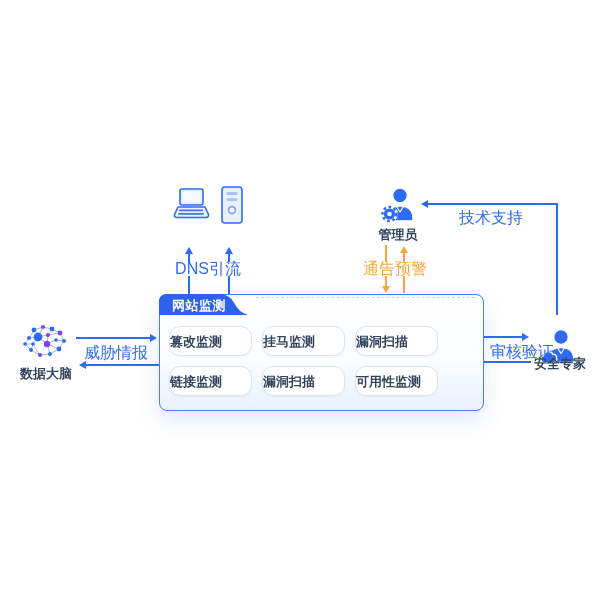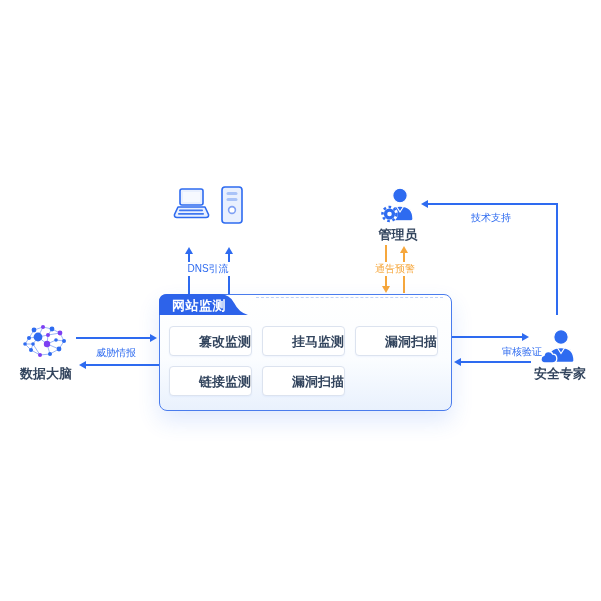--- a/index.html
+++ b/index.html
@@ -10,61 +10,61 @@
     --card_border:#DCE3EF;
     --box_border:#4A7CED;
   }
   html,body{margin:0;padding:0;background:#fff;}
   .stage{
     position:relative;width:601px;height:601px;background:#ffffff;overflow:hidden;
     font-family:"Liberation Sans","DejaVu Sans",sans-serif;color:var(--text);
   }
   
   .main-box{
-    position:absolute;left:159px;top:294px;width:293px;height:117px;box-sizing:border-box;
+    position:absolute;left:159px;top:294px;width:325px;height:117px;box-sizing:border-box;
     background:linear-gradient(180deg,#ffffff 0%,#fbfdff 55%,#e9f1fd 100%);
     border:1.5px solid var(--box_border);border-radius:8px;
     box-shadow:0 10px 22px rgba(46,107,240,.14);
   }
   .tab{position:absolute;left:-1.5px;top:-1.5px;width:90px;height:21px;}
   .tab-label{
     position:absolute;left:3px;top:1px;width:72px;height:19px;line-height:19px;
     text-align:center;color:#fff;font-size:13px;font-weight:700;letter-spacing:.5px;white-space:nowrap;
   }
   .box-dots{position:absolute;left:96px;right:8px;top:2px;border-top:1px dashed rgba(46,107,240,.30);}
   .cards{
     position:absolute;left:9px;top:31px;
     display:grid;grid-template-columns:repeat(3,83px);grid-auto-rows:30px;gap:10px;
   }
   .card{
-    background:#fff;border:1px solid var(--card_border);border-radius:4px;
+    background:#fff;border:1px solid var(--card_border);border-radius:11px;
     box-shadow:0 1px 2px rgba(46,107,240,.06);
     font-size:13px;font-weight:600;color:var(--text);
-    line-height:30px;text-align:right;white-space:nowrap;overflow:hidden;
+    line-height:30px;text-align:left;white-space:nowrap;overflow:hidden;
   }
   
   .icon{position:absolute;}
   .node-label{
     position:absolute;transform:translateX(-50%);white-space:nowrap;
     font-size:13px;font-weight:600;color:var(--text);
   }
   
   .hl{position:absolute;height:0;border-top:2px solid var(--blue);}
   .vl{position:absolute;width:0;border-left:2px solid var(--blue);}
   .vl.orange{border-left-color:var(--orange);}
   .ah{position:absolute;width:0;height:0;}
   .ah.up{border-left:4.5px solid transparent;border-right:4.5px solid transparent;border-bottom:7px solid var(--blue);}
   .ah.down{border-left:4.5px solid transparent;border-right:4.5px solid transparent;border-top:7px solid var(--blue);}
   .ah.left{border-top:4.5px solid transparent;border-bottom:4.5px solid transparent;border-right:7px solid var(--blue);}
   .ah.right{border-top:4.5px solid transparent;border-bottom:4.5px solid transparent;border-left:7px solid var(--blue);}
   .ah.up.orange{border-bottom-color:var(--orange);}
   .ah.down.orange{border-top-color:var(--orange);}
   .flow-label{
     position:absolute;transform:translateX(-50%);white-space:nowrap;z-index:3;
-    font-size:10px;color:var(--blue);line-height:14px;
+    font-size:16px;color:var(--blue);line-height:14px;
   }
   .flow-label.bg{background:#fff;padding:0 3px;}
   .flow-label.orange{color:var(--orange);}
   
   .f-blue{fill:var(--blue);} .s-blue{stroke:var(--blue);} .f-tab{fill:var(--tab_blue);}
   .f-light{fill:#e9f0fe;} .f-mid{fill:#a9c3f8;} .f-purple{fill:#7E3FF2;}
   .s-net{stroke:#7FA0F4;} .s-white{stroke:#ffffff;}
 </style>
 </head>
 <body>
@@ -148,36 +148,37 @@
   <div class="hl" style="left:86px;top:364px;width:74px;"></div>
   <div class="ah left" style="left:79px;top:361px;"></div>
   <div class="flow-label" style="left:116px;top:346px;">威胁情报</div>
 
   <svg class="icon" style="left:539px;top:327px;" width="38" height="39" viewBox="0 0 38 39">
     <circle cx="22" cy="10" r="7.3" class="f-blue s-white" stroke-width="1.3"></circle>
     <path d="M9 33.5 Q9 20.5 22 20.5 Q35 20.5 35 33.5 Q35 35.3 33.2 35.3 L10.8 35.3 Q9 35.3 9 33.5 Z" class="f-blue s-white" stroke-width="1.3"></path>
     <path d="M18.5 21 L22 26.5 L25.5 21" fill="none" stroke="#ffffff" stroke-width="1.2"></path>
     <path d="M6.5 36 Q2 36 2 32.2 Q2 29 5 28.4 Q5.6 24.5 9.5 24.5 Q12.7 24.5 13.8 27.2 Q17.8 27.3 17.8 31.6 Q17.8 36 13.4 36 Z" class="f-blue s-white" stroke-width="1.3"></path>
   </svg>
-  <div class="node-label" style="left:560px;top:365px;">安全专家</div>
+  <div class="node-label" style="left:560px;top:355px;">安全专家</div>
 
   <div class="hl" style="left:452px;top:336px;width:70px;"></div>
   <div class="ah right" style="left:522px;top:333px;"></div>
   <div class="hl" style="left:461px;top:361px;width:70px;"></div>
   <div class="ah left" style="left:454px;top:358px;"></div>
   <div class="flow-label" style="left:490px;top:345px;margin-left:32px;">审核验证</div>
 
   <div class="main-box">
     <svg class="tab" width="90" height="21" viewBox="0 0 90 21">
       <path d="M0 21 V8 Q0 0 8 0 H60 Q71 0 75.5 9.5 Q79.5 18 89 21 Z" class="f-tab"></path>
     </svg>
     <div class="tab-label">网站监测</div>
     <div class="box-dots"></div>
     <div class="cards">
       <div class="card">篡改监测</div>
       <div class="card">挂马监测</div>
       <div class="card">漏洞扫描</div>
       <div class="card">链接监测</div>
       <div class="card">漏洞扫描</div>
+      <div class="card">可用性监测</div>
     </div>
   </div>
 
 </div>
 
 </body></html>

